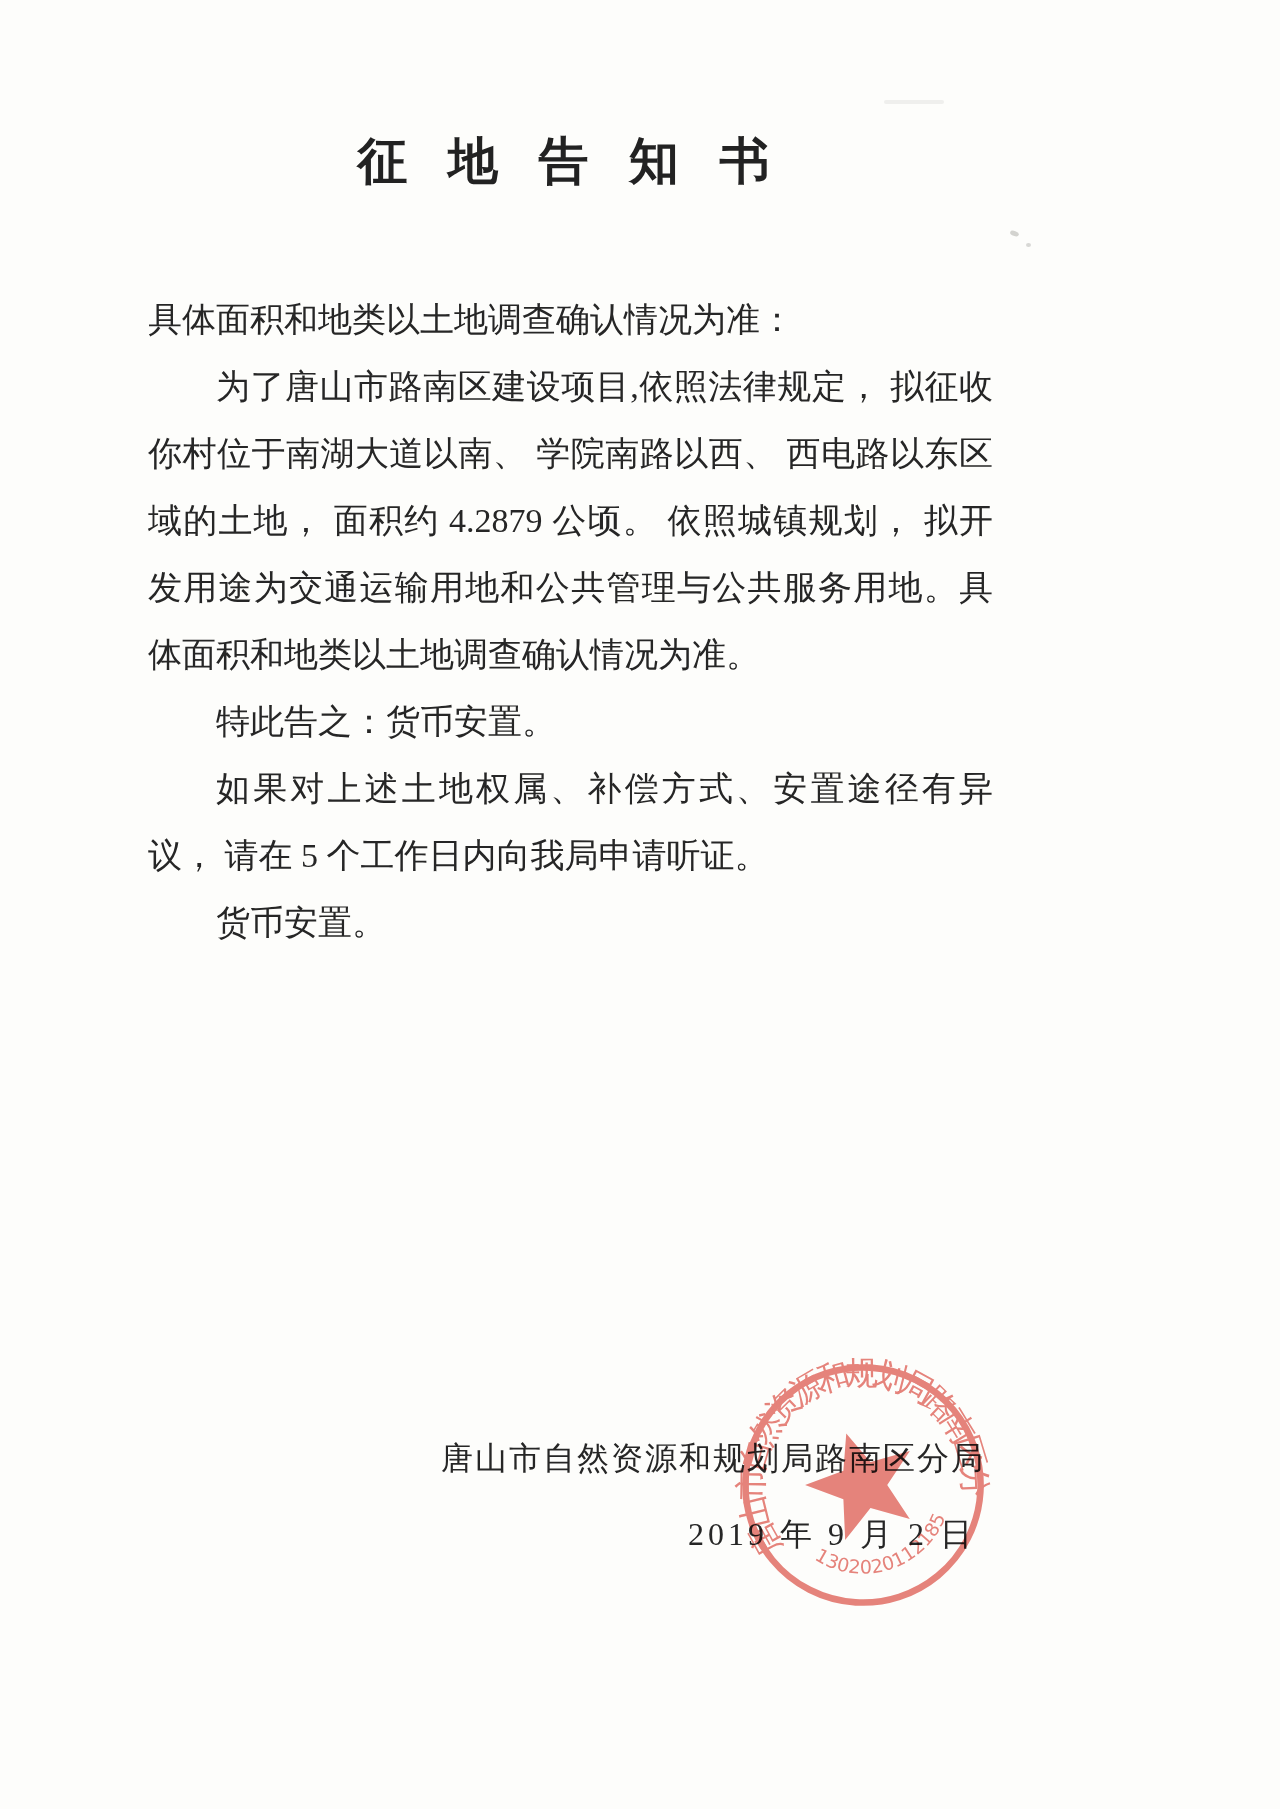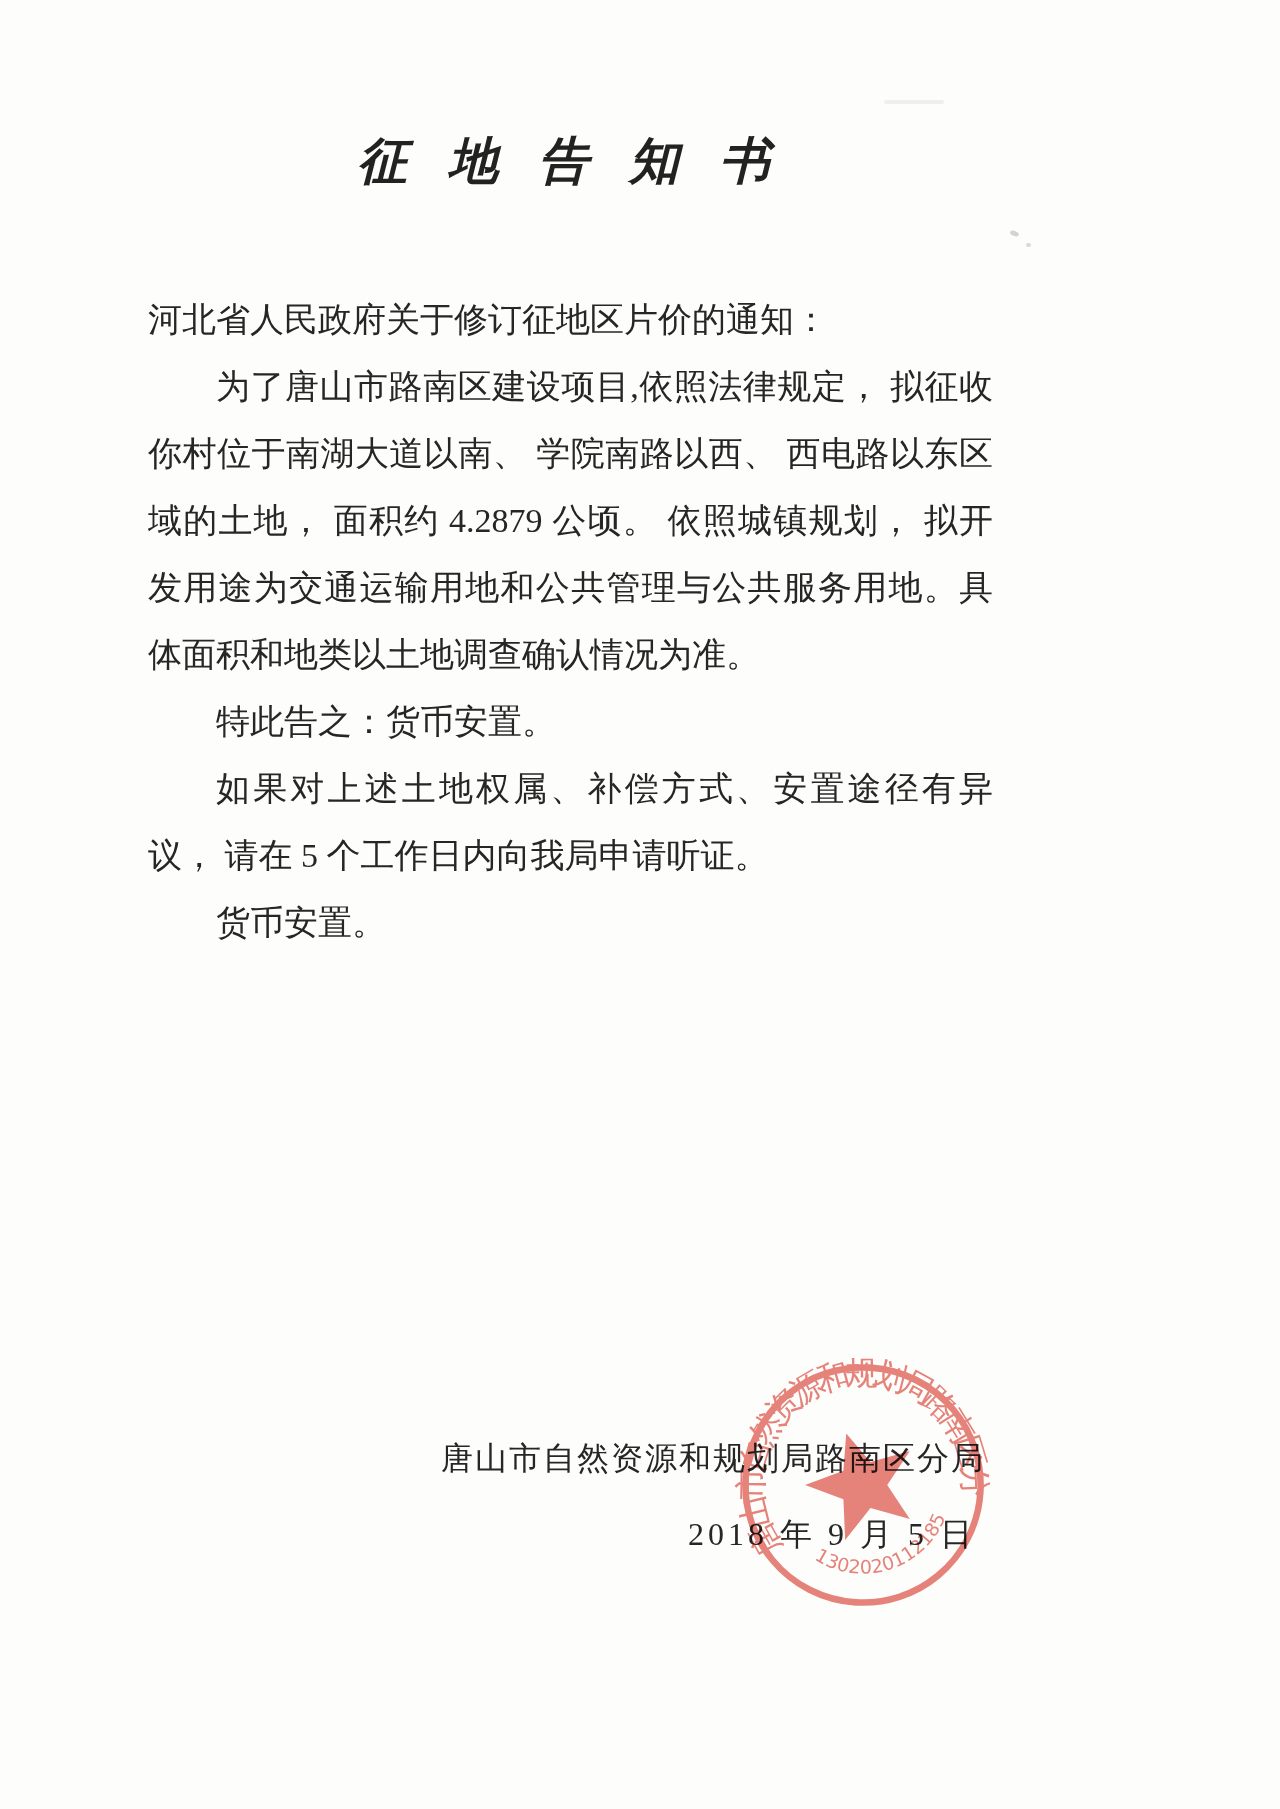--- a/index.html
+++ b/index.html
@@ -14,21 +14,20 @@
   .page { position: absolute; inset: 0; }
 
   .title {
     position: absolute;
     left: 148px; width: 845px; top: 128px;
     text-align: center;
     font-size: 50px; font-weight: bold;
     letter-spacing: 14px;
     color: #222;
     margin: 0;
-    font-style: italic;
   }
 
   .body-text {
     position: absolute;
     left: 148px; top: 286px; width: 845px;
     font-size: 34px;
     line-height: 67px;
     text-align: justify;
   }
   .body-text p { margin: 0; }
@@ -64,30 +63,30 @@
   .speck.s3 { left: 884px; top: 100px; width: 60px; height: 4px; opacity:.25; border-radius: 2px; }
 </style>
 </head>
 <body>
 
 <div class="page">
 
   <h1 class="title">征 地 告 知 书</h1>
 
   <div class="body-text">
-    <p class="salutation">河北省人民政府关于修订征地区片价的通知：</p>
+    <p class="salutation">具体面积和地类以土地调查确认情况为准：</p>
     <p class="para">为了唐山市路南区建设项目,依照法律规定， 拟征收你村位于南湖大道以南、 学院南路以西、 西电路以东区域的土地， 面积约 4.2879 公顷。 依照城镇规划， 拟开发用途为交通运输用地和公共管理与公共服务用地。具体面积和地类以土地调查确认情况为准。</p>
     <p class="para">特此告之：货币安置。</p>
     <p class="para">如果对上述土地权属、补偿方式、安置途径有异议， 请在 5 个工作日内向我局申请听证。</p>
     <p class="para">货币安置。</p>
   </div>
 
   <div class="signature">唐山市自然资源和规划局路南区分局</div>
 
-  <div class="date">2018 年 9 月 5 日</div>
+  <div class="date">2019 年 9 月 2 日</div>
 
   <div class="seal">
     <svg viewBox="0 0 300 300" xmlns="http://www.w3.org/2000/svg">
       <g transform="rotate(-18 150 150)" fill="#e4736b">
         <circle cx="150" cy="150" r="126" fill="none" stroke="#e4736b" stroke-width="7"></circle>
         <path id="sealTopArc" d="M 48.5 186.9 A 108 108 0 1 1 251.5 186.9" fill="none"></path>
         <path id="sealBottomArc" d="M 67.7 197.5 A 95 95 0 0 0 232.3 197.5" fill="none"></path>
         <text font-size="35" font-family="Liberation Serif, DejaVu Serif, serif" fill="#e4736b">
           <textPath href="#sealTopArc" startOffset="0" textLength="452" lengthAdjust="spacing">唐山市自然资源和规划局路南区分局</textPath>
         </text>

